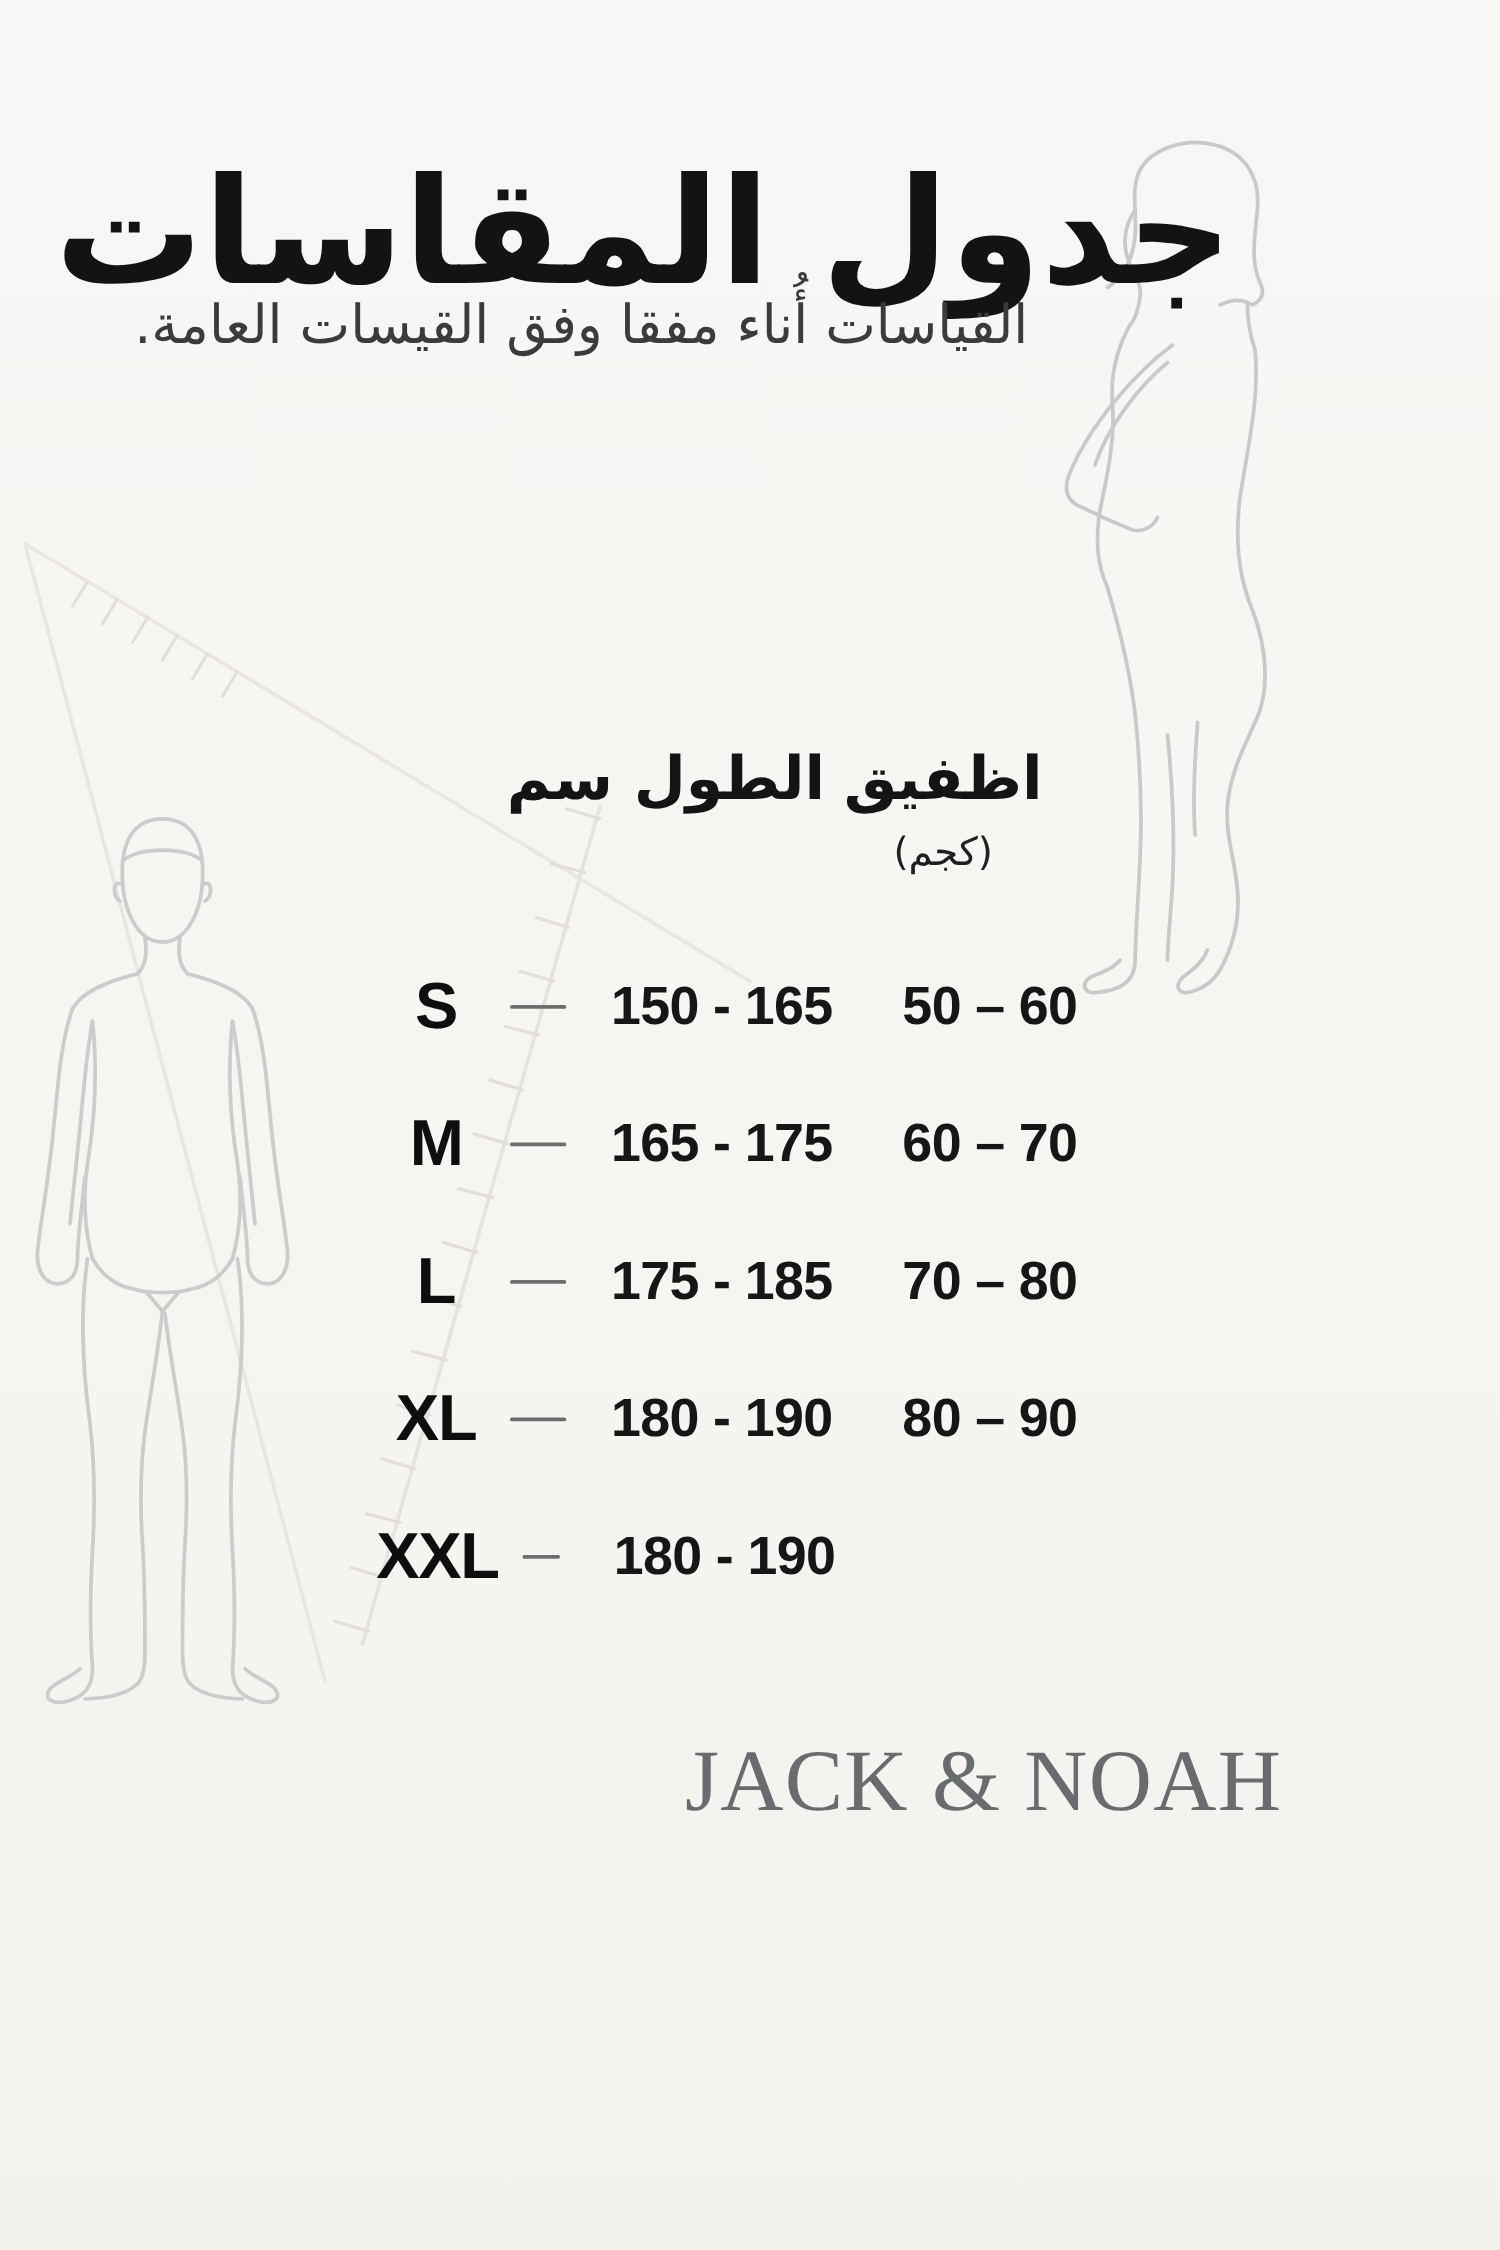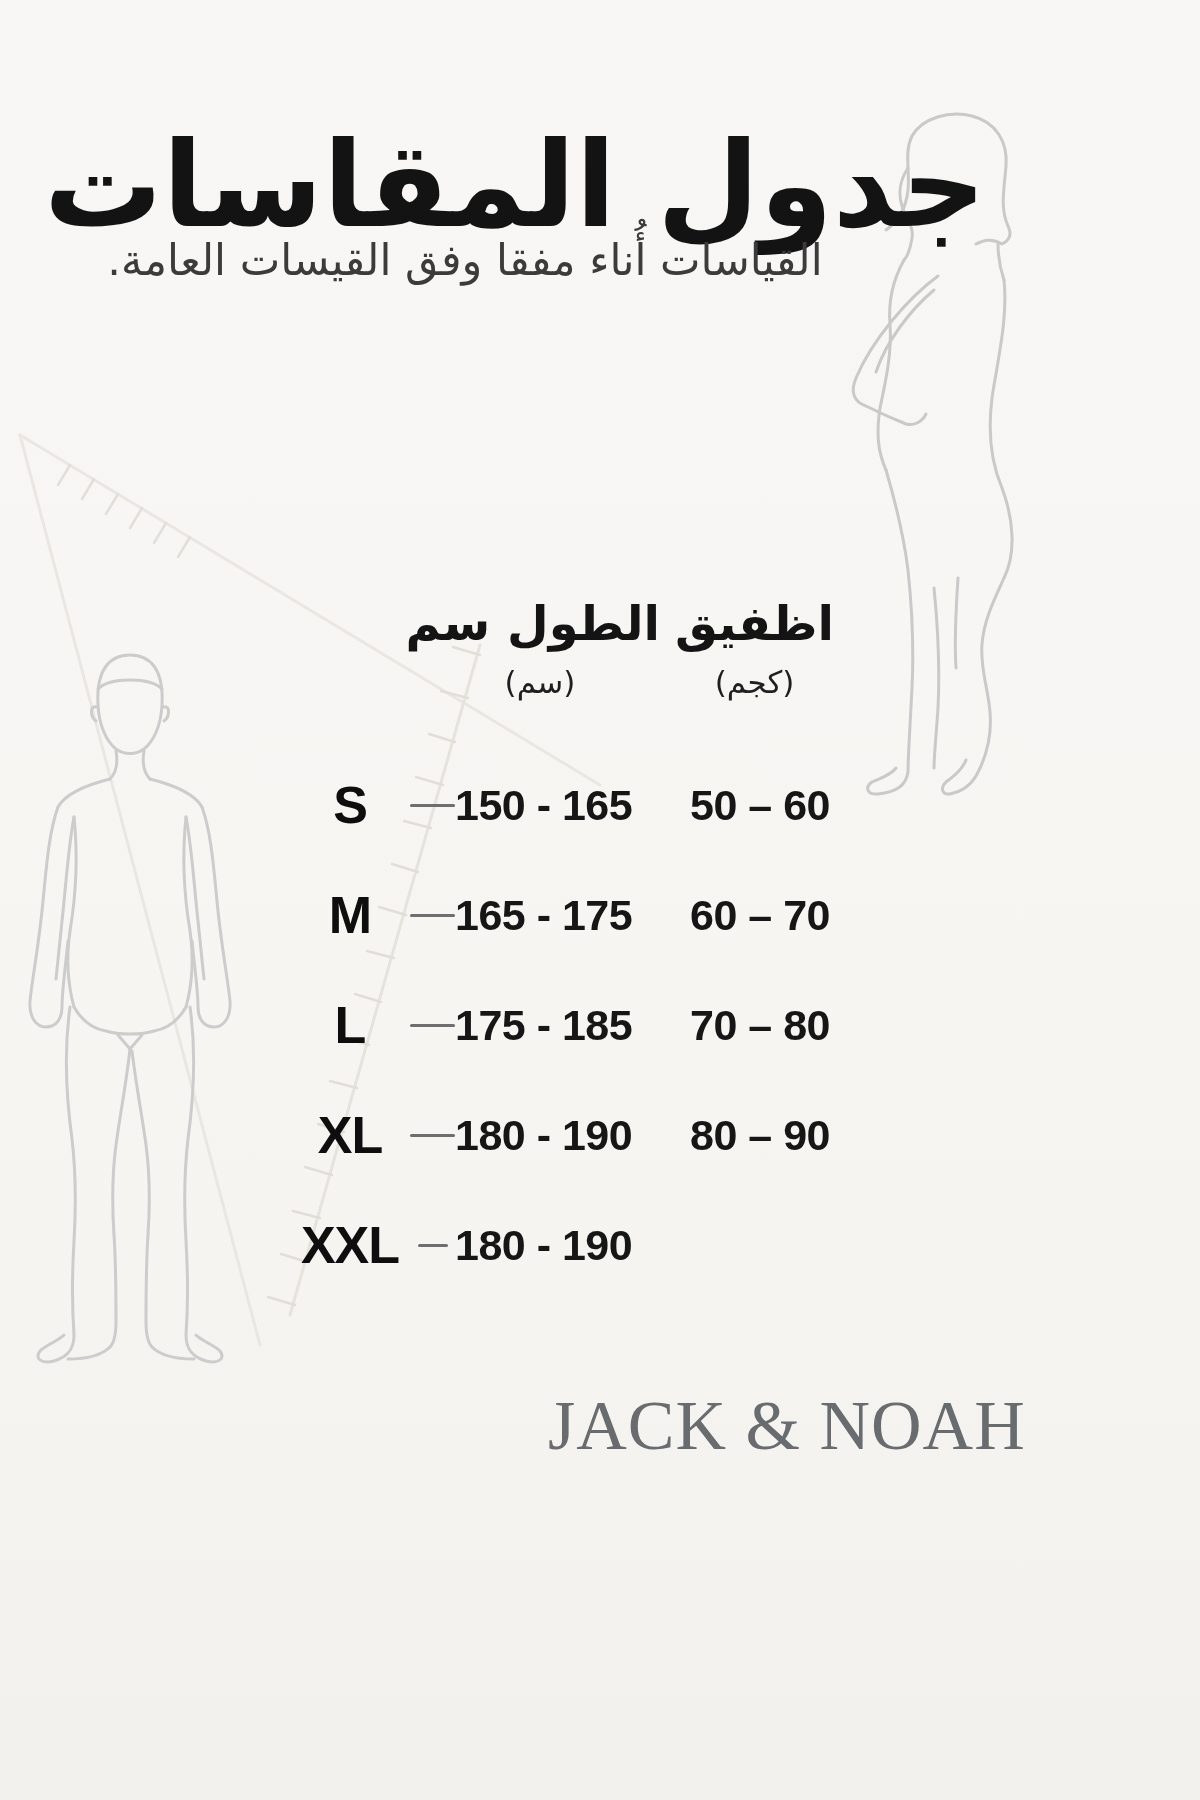--- a/index.html
+++ b/index.html
@@ -41,21 +41,21 @@
   .cell-size{
     width:120px; text-align:center;
     font-family:"Liberation Sans", sans-serif; font-weight:900;
     font-size:52px; letter-spacing:-1px; color:#0e0e0e;
   }
   .cell-dash{width:45px; display:flex; justify-content:center;}
   .dash{width:46px; height:3px; background:#6e6e6e; border-radius:2px;}
   .cell-height{
     width:170px; text-align:left; direction:ltr;
     font-family:"Liberation Sans", sans-serif; font-weight:700;
-    font-size:43px; letter-spacing:-0.5px; color:#161616; white-space:nowrap;
+    font-size:43px; letter-spacing:-0.5px; color:#161616; white-space:nowrap;margin-left:36px;
   }
   .cell-weight{
     width:200px; margin-left:35px; text-align:center; direction:ltr;
     font-family:"Liberation Sans", sans-serif; font-weight:700;
     font-size:43px; letter-spacing:-0.5px; color:#161616; white-space:nowrap;
   }
   
   .brand{
     position:absolute; left:548px; top:1386px;
     font-family:"Liberation Serif", serif; font-size:70px;
@@ -142,21 +142,20 @@
   </div>
 
   <h1 class="title">جدول المقاسات</h1>
 
   <div class="intro">
     <div>القياسات أُناء مفقا وفق القيسات العامة.</div>
   </div>
 
   <div class="thead col-height-h">الطول سم</div>
   <div class="thead col-weight-h">اظفيق</div>
-  <div class="tsub col-height-h">(سم)</div>
   <div class="tsub col-weight-h">(كجم)</div>
 
   <div class="rows">
     <div class="row">
       <div class="cell-size">S</div>
       <div class="cell-dash">
           <div class="dash"></div>
         </div>
       <div class="cell-height">150 - 165</div>
       <div class="cell-weight">50 – 60</div>

